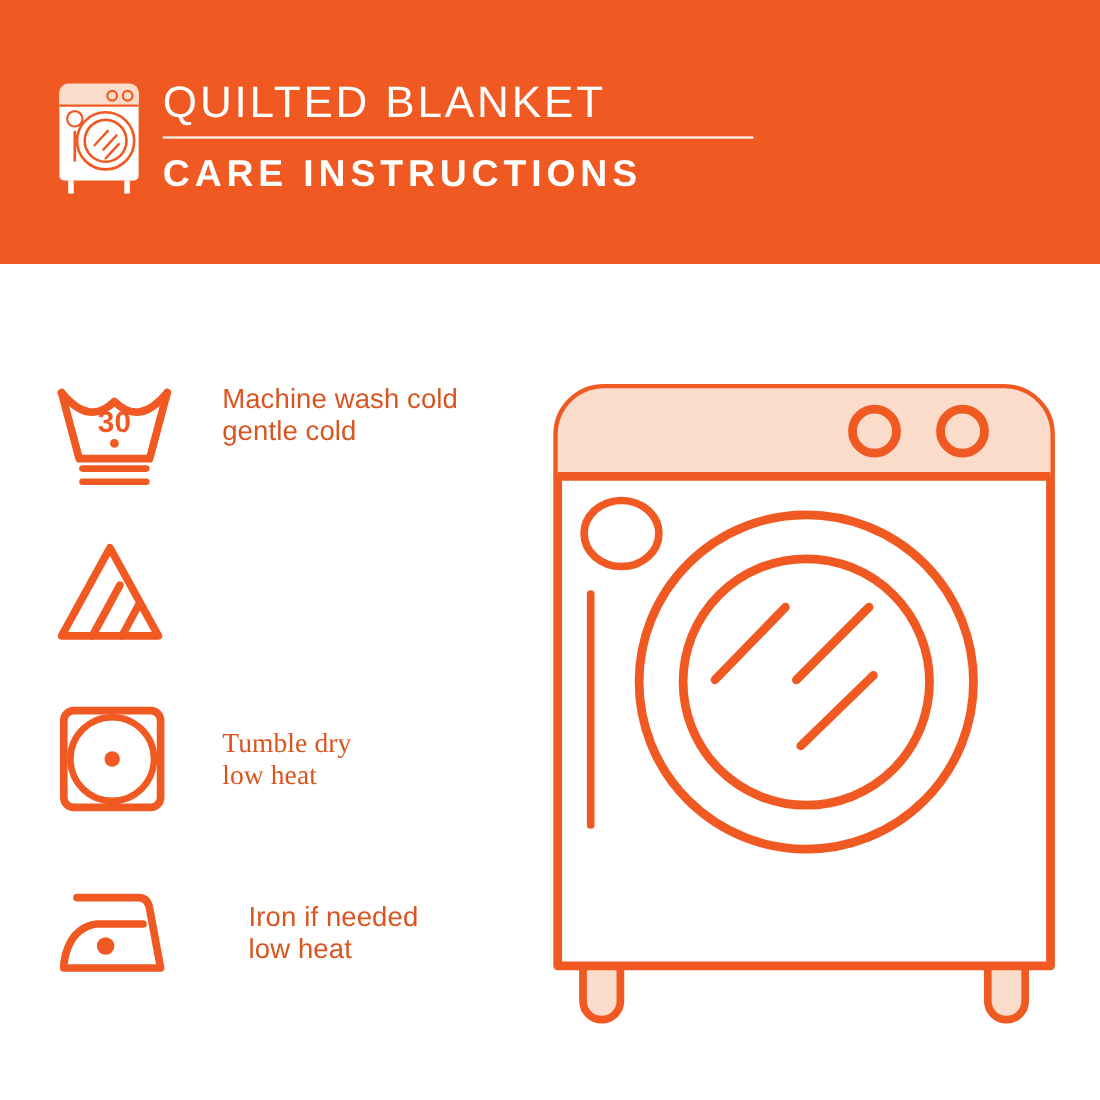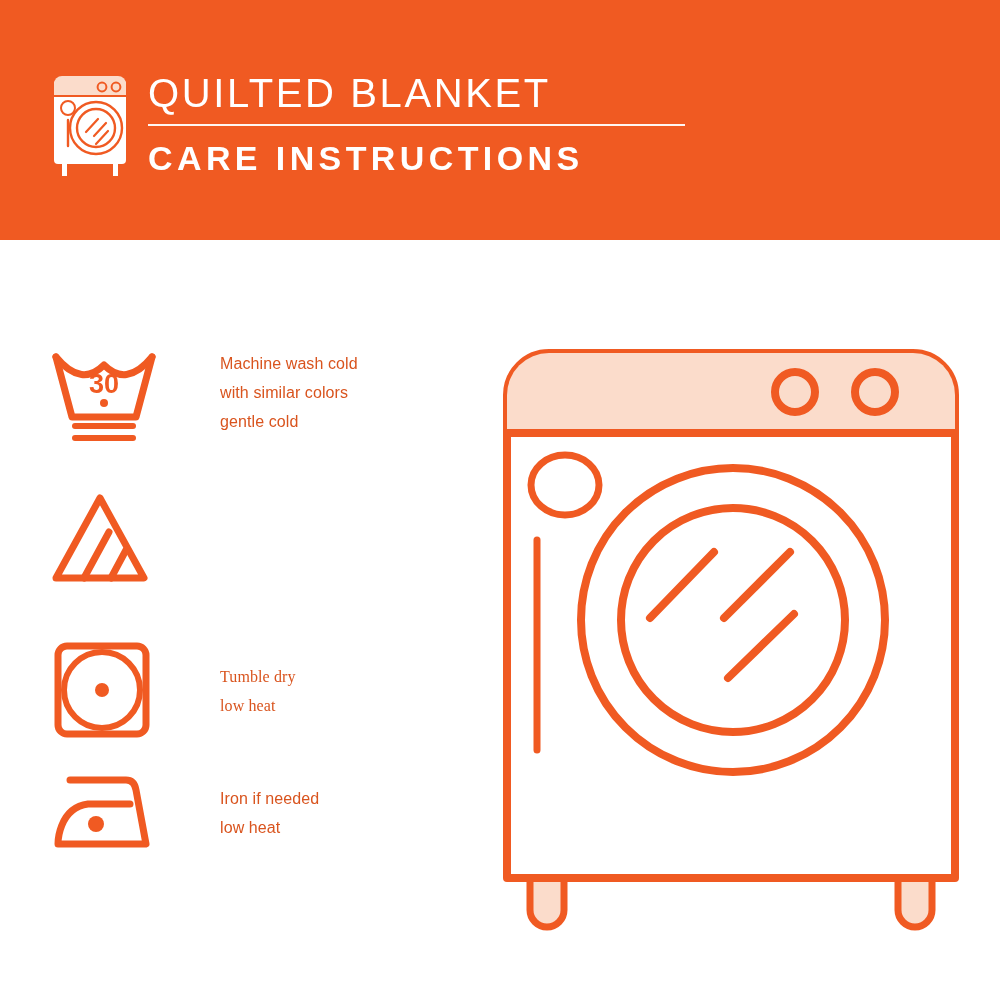--- a/index.html
+++ b/index.html
@@ -65,32 +65,32 @@
   .instr-row {
     position:absolute;
     left:48px;
     width:430px;
     display:flex;
     align-items:flex-start;
   }
   .instr-row.r0 { top:105px; }
   .instr-row.r1 { top:250px; }
   .instr-row.r2 { top:400px; }
-  .instr-row.r3 { top:520px; }
+  .instr-row.r3 { top:556px;gap:24px; }
 
   .instr-icon {
     width:112px;
     flex:0 0 112px;
     display:flex;
     justify-content:flex-start;
   }
   .instr-text {
-    margin-left:60px;
+    margin-left:42px;
     color:#D9541E;
-    font-size:16px;
+    font-size:25px;
     line-height:29px;
     font-weight:500;
     letter-spacing:0.1px;
     padding-top:2px;
   }
   .instr-text .ln { display:block; white-space:nowrap; }
 
   
   .r0 .instr-text { padding-top:4px; }
   .r1 .instr-text { padding-top:22px; }
@@ -154,21 +154,20 @@
           <path d="M8 12 L24 72 L88 72 L104 12" fill="none" stroke="#F05A22" stroke-width="7" stroke-linecap="round" stroke-linejoin="round"></path>
           <path d="M8 12 C26 34, 42 34, 56 20 C70 34, 86 34, 104 12" fill="none" stroke="#F05A22" stroke-width="7" stroke-linecap="round" stroke-linejoin="round"></path>
           <text x="56" y="48" text-anchor="middle" font-family="Liberation Sans, sans-serif" font-size="27" font-weight="700" fill="#F05A22">30</text>
           <circle cx="56" cy="58" r="4" fill="#F05A22"></circle>
           <rect x="24" y="78" width="64" height="6" rx="3" fill="#F05A22"></rect>
           <rect x="24" y="90" width="64" height="6" rx="3" fill="#F05A22"></rect>
         </svg>
       </div>
       <div class="instr-text">
         <span class="ln">Machine wash cold</span>
-        <span class="ln">with similar colors</span>
         <span class="ln">gentle cold</span>
       </div>
     </div>
 
     <div class="instr-row r1">
       <div class="instr-icon">
         <svg viewBox="0 0 112 100" width="112" height="100" aria-hidden="true">
           <path d="M52 8 L96 88 L8 88 Z" fill="none" stroke="#F05A22" stroke-width="7" stroke-linejoin="round"></path>
           <line x1="36" y1="88" x2="61" y2="42" stroke="#F05A22" stroke-width="7" stroke-linecap="round"></line>
           <line x1="63" y1="88" x2="78" y2="60" stroke="#F05A22" stroke-width="7" stroke-linecap="round"></line>

